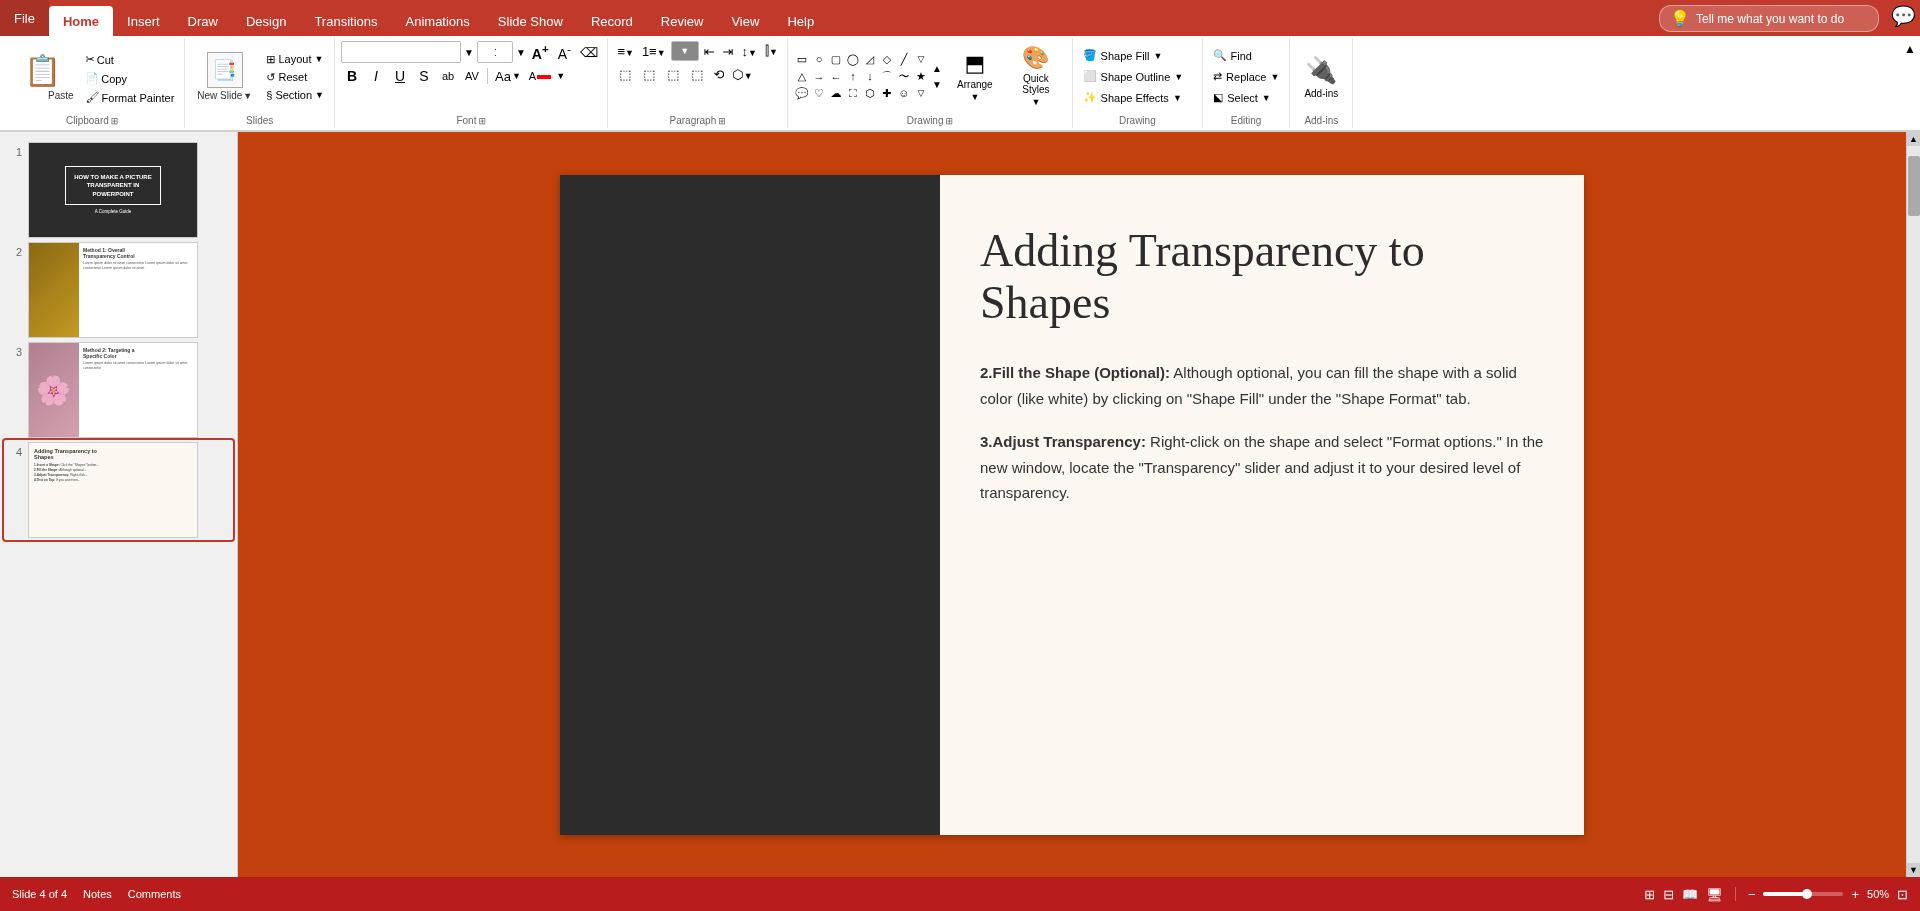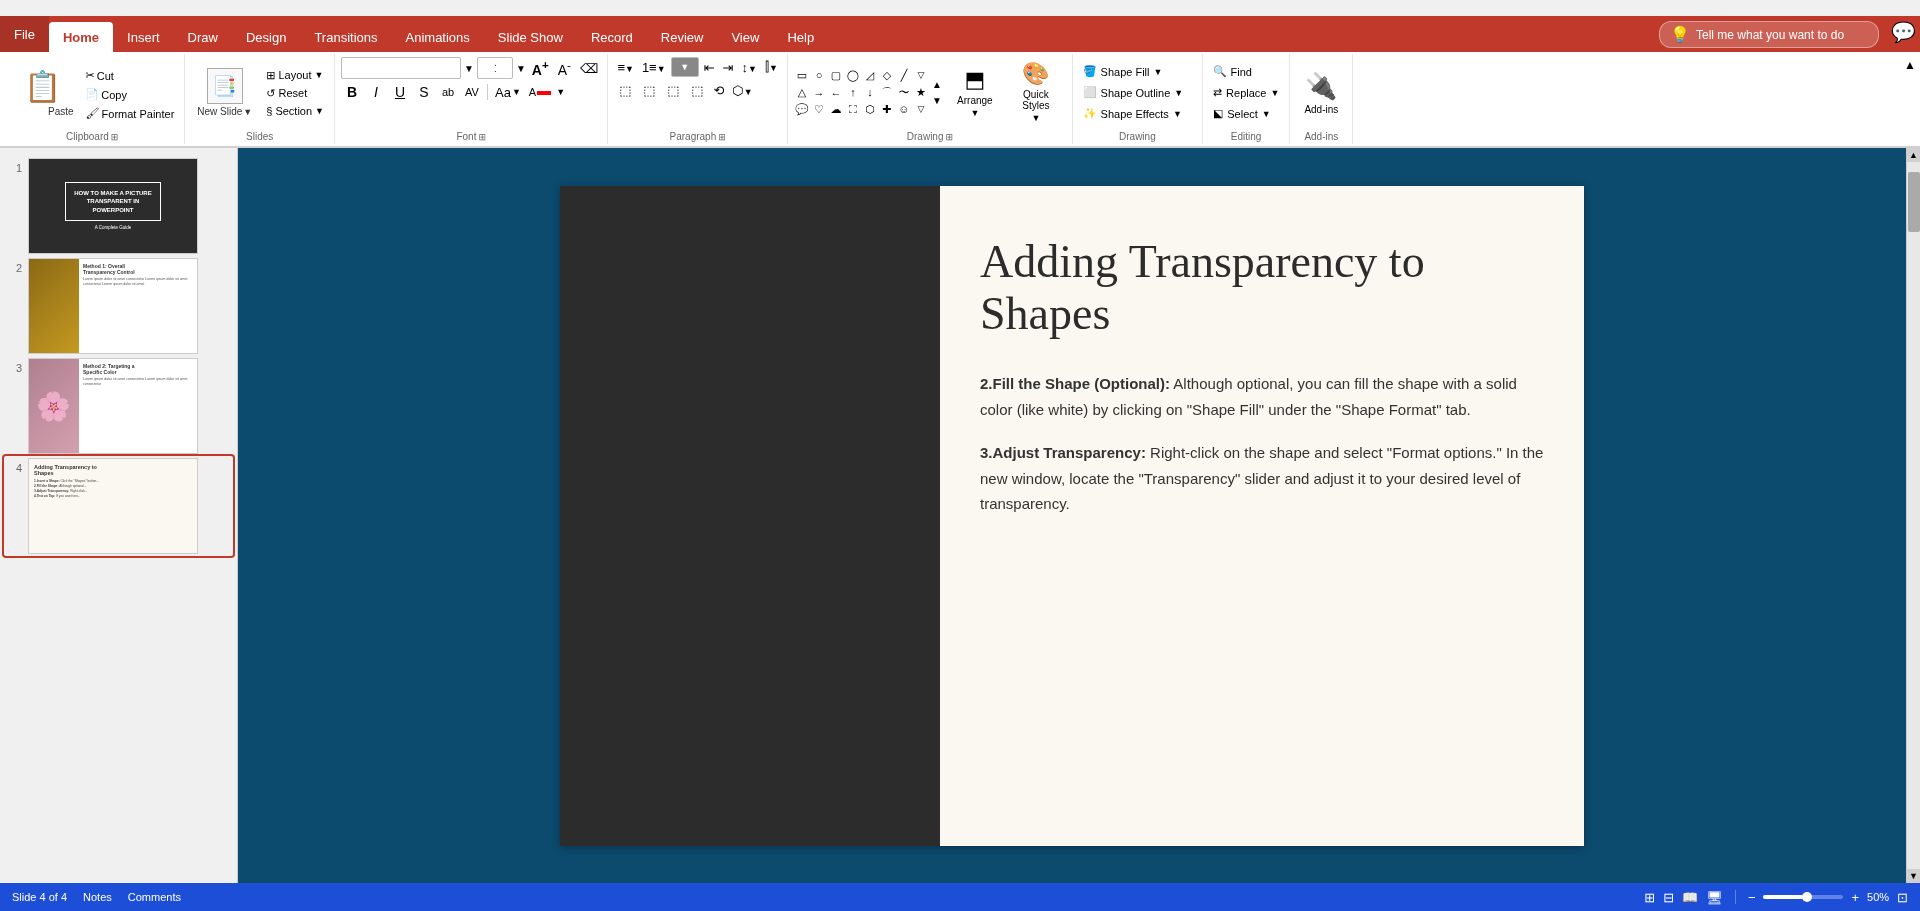--- a/index.html
+++ b/index.html
@@ -106,21 +106,20 @@
     .slide-content { font-size: 15px; color: #333; line-height: 1.7; }
 
     .slide-para { margin-bottom: 18px; }
     .slide-para .bold-label { font-weight: bold; }
 
     .ribbon-tabs-row {
       background: #c0392b;
       display: flex;
       align-items: flex-end;
       padding: 0;
-      margin-top: 16px;
     }
 
     .tab-spacer { flex: 1; }
 
     .ribbon-content {
       background: white;
       display: flex;
       align-items: stretch;
       min-height: 92px;
       border-bottom: 2px solid #d0d0d0;
@@ -201,21 +200,21 @@
       width: 238px;
       background: #f0f0f0;
       border-right: 1px solid #ccc;
       overflow-y: auto;
       padding: 8px 4px;
       flex-shrink: 0;
     }
 
     .slide-editing-area {
       flex: 1;
-      background: #0c4a6e;
+      background: #c2410c;
       display: flex;
       align-items: center;
       justify-content: center;
       overflow: hidden;
       position: relative;
     }
 
     .slide-scrollbar {
       width: 14px;
       background: #e0e0e0;
@@ -231,22 +230,22 @@
       position: absolute;
       top: 10px;
       width: 12px;
       height: 60px;
       background: #aaa;
       border-radius: 2px;
       left: 1px;
     }
 
     .status-bar-area {
-      height: 28px;
-      background: #1d4ed8;
+      height: 34px;
+      background: #b91c1c;
       display: flex;
       align-items: center;
       justify-content: space-between;
       padding: 0 12px;
       color: white;
       font-size: 11px;
       flex-shrink: 0;
     }
   </style>
 </head>

